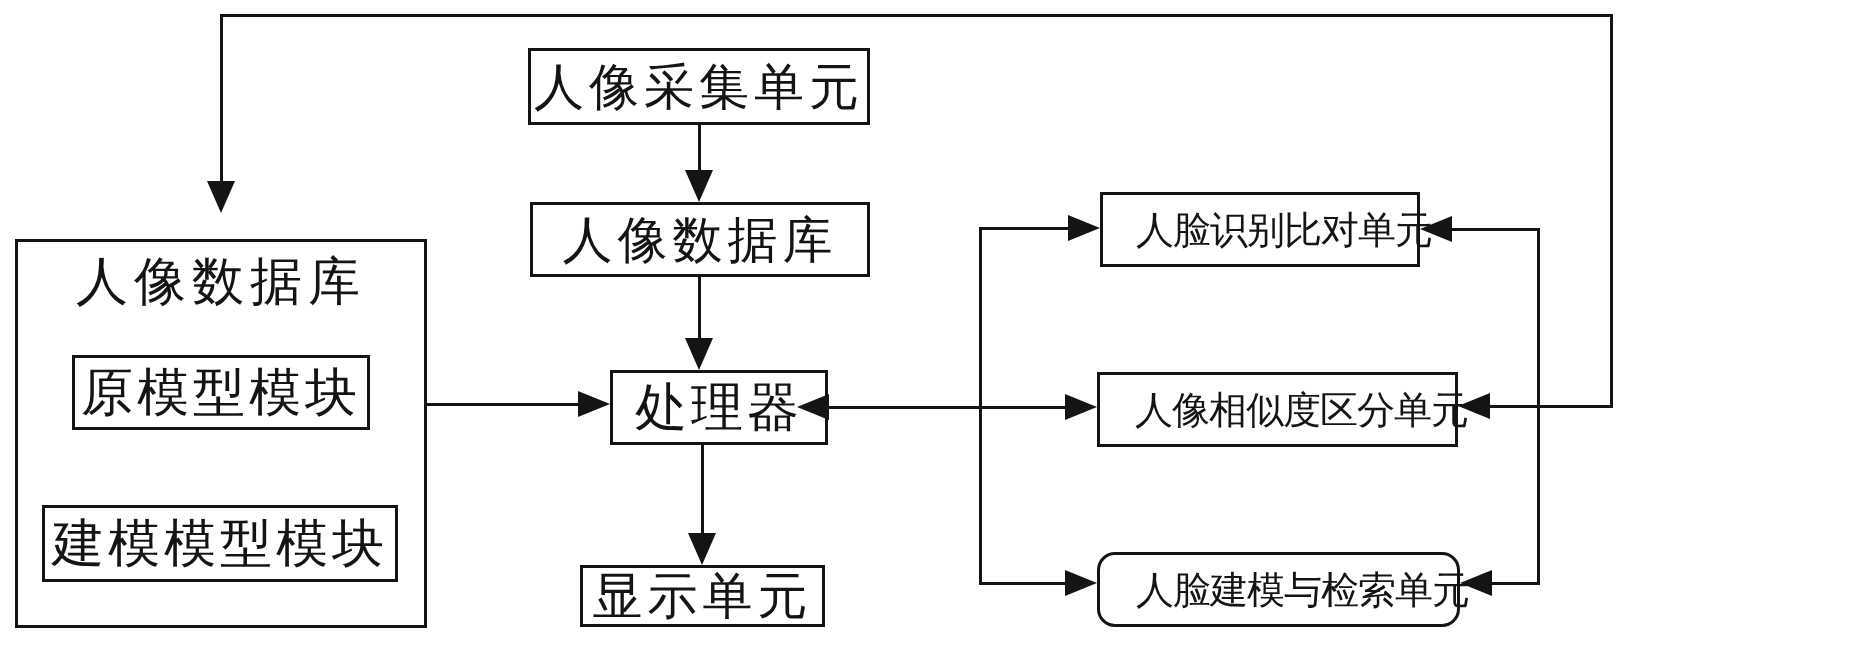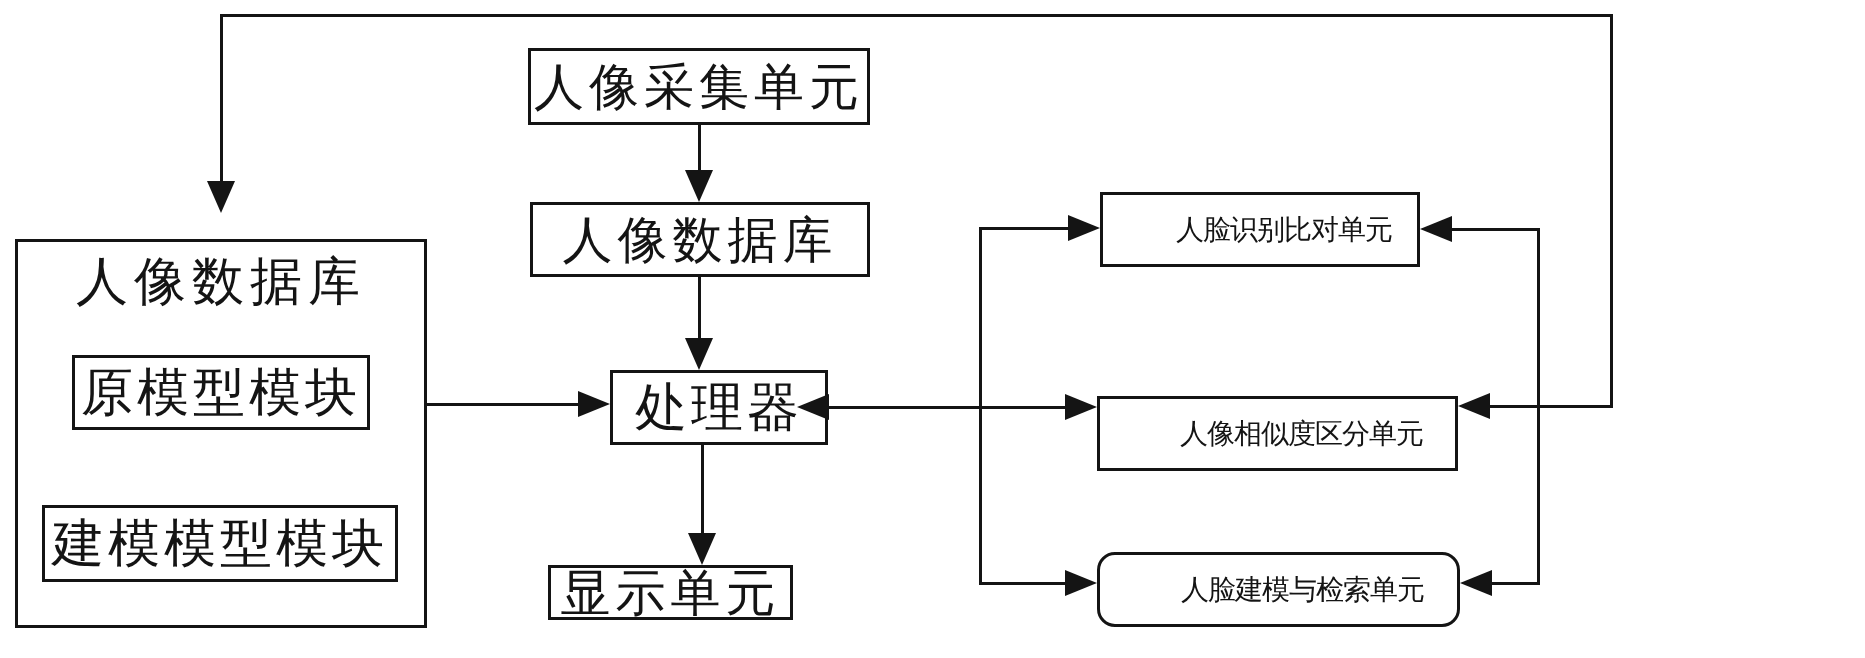--- a/index.html
+++ b/index.html
@@ -19,21 +19,21 @@
     position:absolute;
     background:#fff;
     border:3px solid var(--ink);
     display:flex;align-items:center;justify-content:center;
     box-sizing:border-box;
     white-space:nowrap;
   }
   .lbl{display:block;line-height:1;}
   .f50{font-size:50px;letter-spacing:5px;}
   .f52{font-size:52px;letter-spacing:4px;}
-  .f40{font-size:28px;letter-spacing:-1px;padding-left:48px;}
+  .f40{font-size:38px;letter-spacing:-1px;padding-left:48px;}
   .dbtitle{
     position:absolute;top:14px;left:0;width:100%;
     text-align:center;font-size:52px;letter-spacing:6px;line-height:1;
   }
   .hline,.vline{position:absolute;background:var(--ink);}
   .hline{height:3px;}
   .vline{width:3px;}
   .arr{position:absolute;width:0;height:0;}
   .arr-down{border-left:14px solid transparent;border-right:14px solid transparent;border-top:32px solid var(--ink);}
   .arr-right{border-top:13px solid transparent;border-bottom:13px solid transparent;border-left:32px solid var(--ink);}
@@ -61,29 +61,29 @@
   </div>
 
   <div class="box" style="left:530px;top:202px;width:340px;height:75px;">
     <span class="lbl f50">人像数据库</span>
   </div>
 
   <div class="box" style="left:610px;top:370px;width:218px;height:75px;">
     <span class="lbl f52">处理器</span>
   </div>
 
-  <div class="box" style="left:548px;top:565px;width:245px;height:55px;">
+  <div class="box" style="left:580px;top:565px;width:245px;height:62px;">
     <span class="lbl f50">显示单元</span>
   </div>
 
   <div class="box" style="left:1100px;top:192px;width:320px;height:75px;">
     <span class="lbl f40">人脸识别比对单元</span>
   </div>
 
-  <div class="box" style="left:1097px;top:372px;width:361px;height:75px;margin-top:24px;">
+  <div class="box" style="left:1097px;top:372px;width:361px;height:75px;">
     <span class="lbl f40">人像相似度区分单元</span>
   </div>
 
   <div class="box" style="left:1097px;top:552px;width:363px;height:75px;border-radius:18px;">
     <span class="lbl f40">人脸建模与检索单元</span>
   </div>
 
   <div class="hline" style="left:220px;top:14px;width:1393px;"></div>
   <div class="vline" style="left:220px;top:14px;height:167px;"></div>
   <div class="arr arr-down" style="left:207px;top:181px;"></div>

